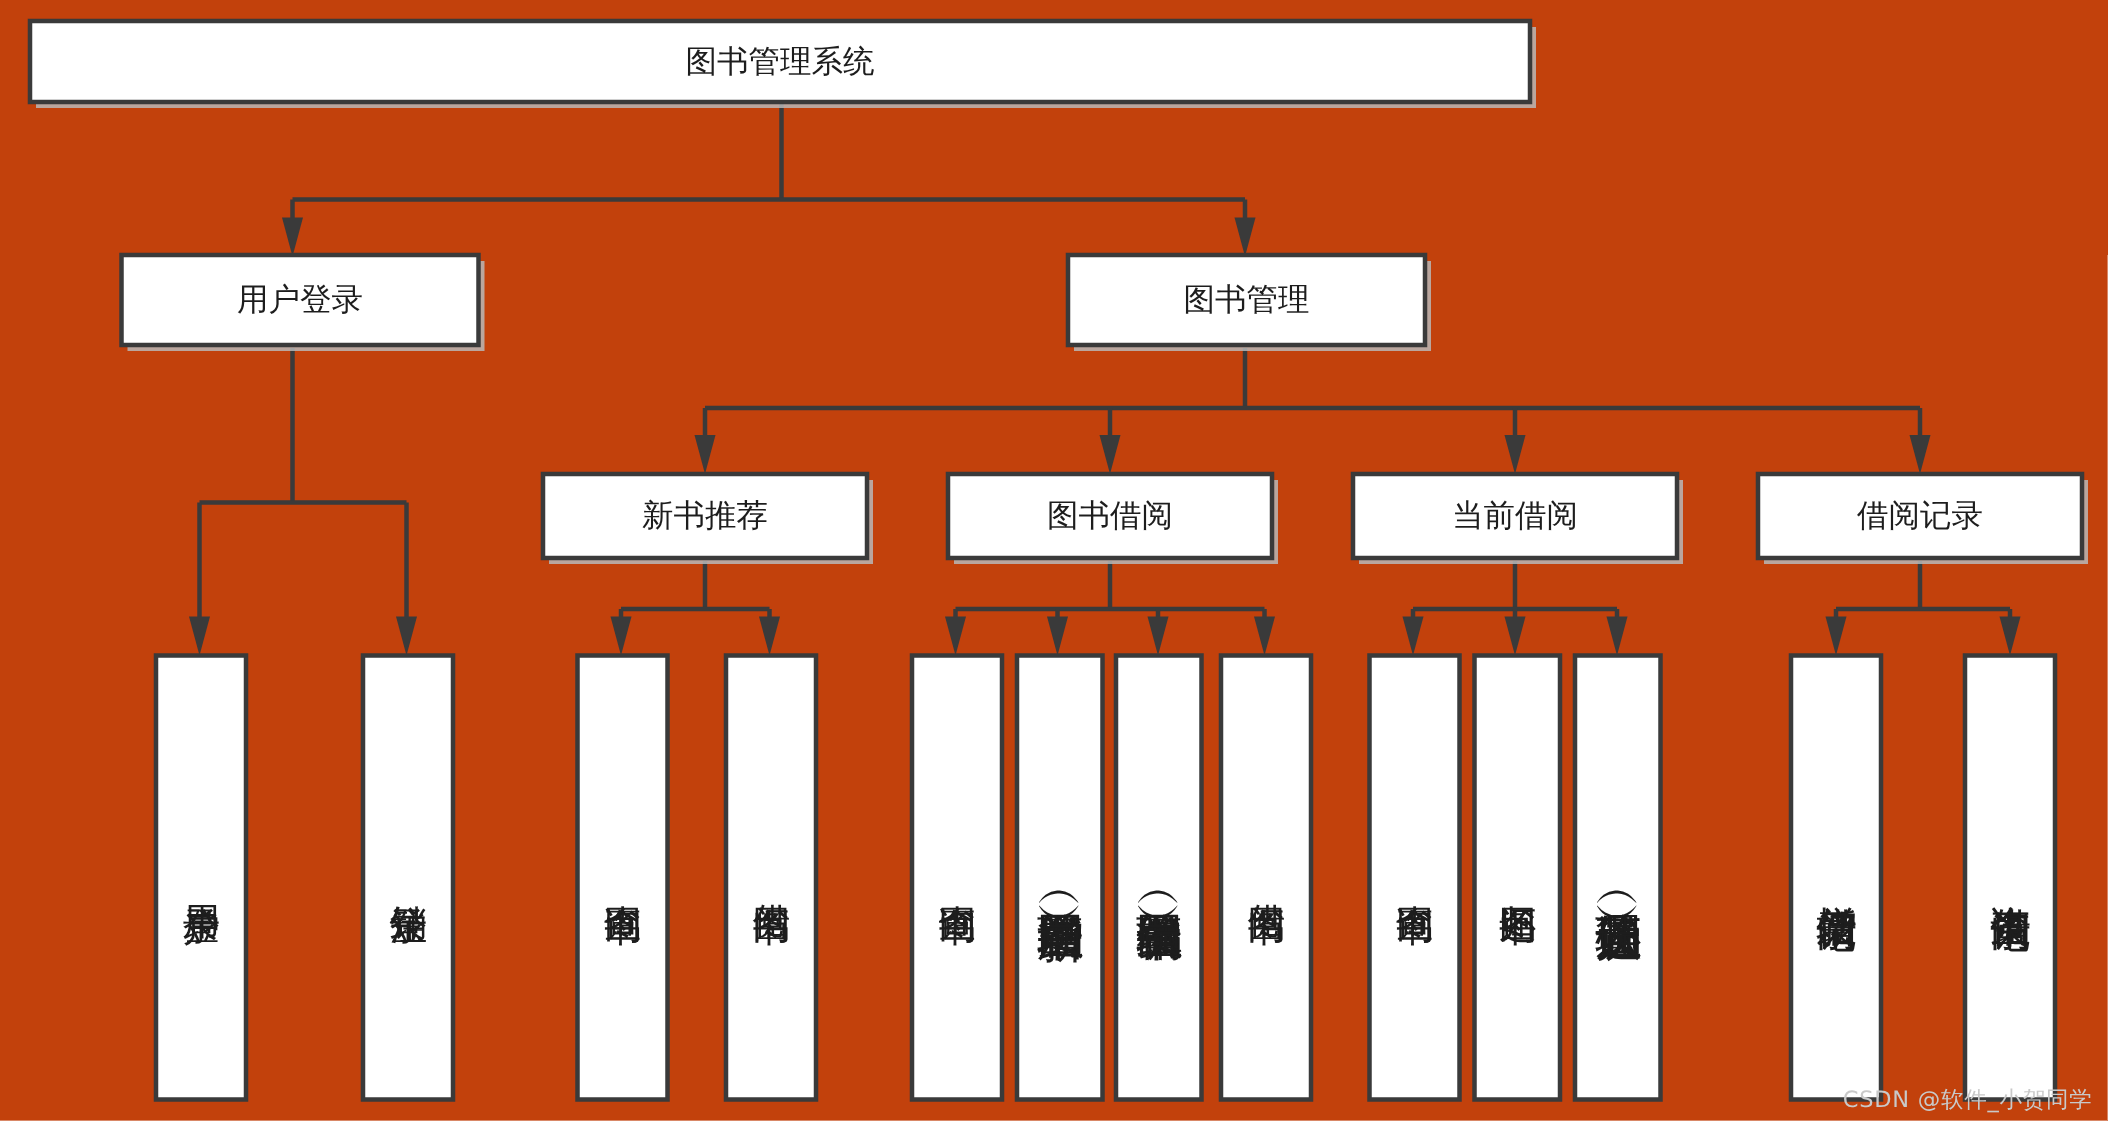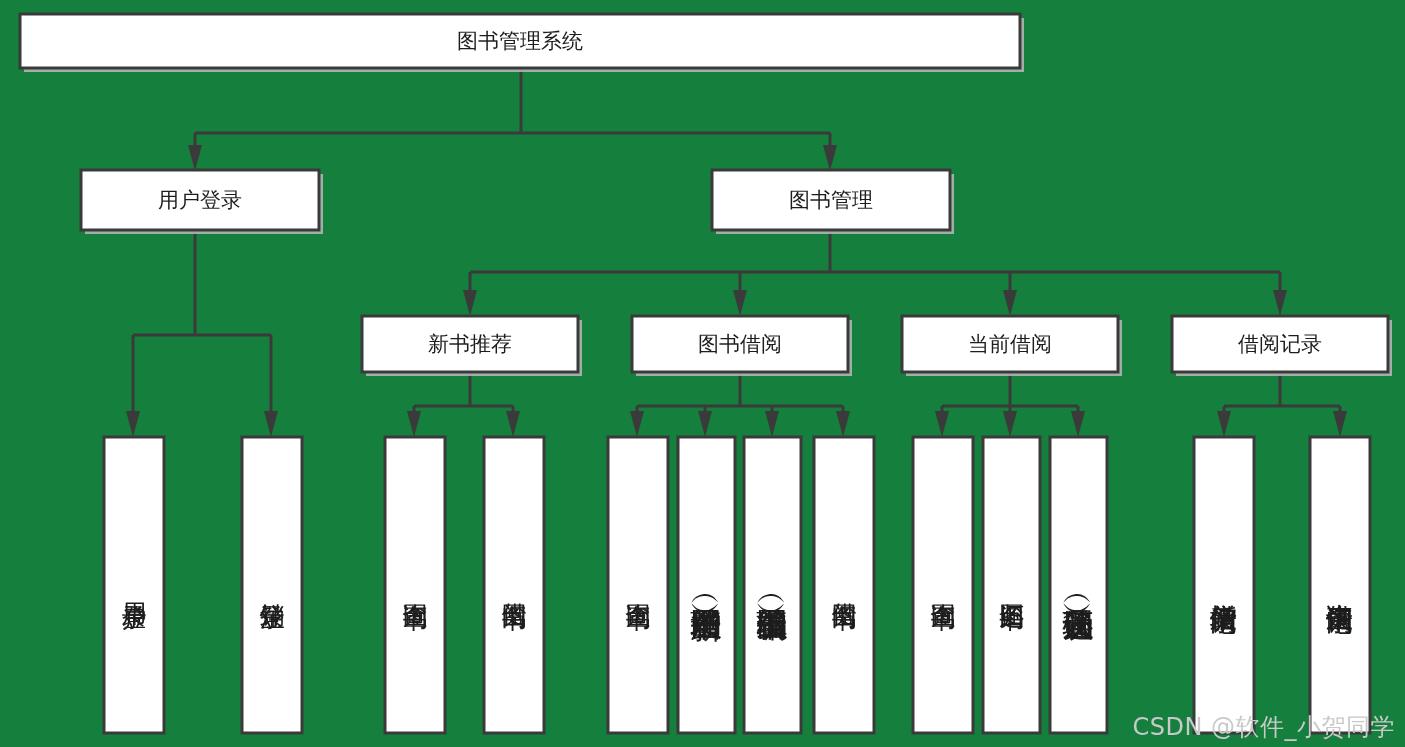--- a/index.html
+++ b/index.html
@@ -11,21 +11,21 @@
   body {
     width: 1405px;
     height: 747px;
     font-family: "DejaVu Sans", "Liberation Sans", sans-serif;
     overflow: hidden;
   }
   #diagram-root {
     position: relative;
     width: 1405px;
     height: 747px;
-    background: #15803d;
+    background: #c2410c;
   }
   svg.flow-canvas {
     position: absolute;
     left: 0;
     top: 0;
     width: 1405px;
     height: 747px;
     display: block;
   }
   .node-rect {
@@ -71,21 +71,21 @@
     line-height: 1.02;
     letter-spacing: 1px;
     text-align: center;
     white-space: nowrap;
   }
   .watermark {
     position: absolute;
     right: 10px;
     bottom: 4px;
     font-family: "DejaVu Sans", "Liberation Sans", sans-serif;
-    font-size: 24px;
+    font-size: 15px;
     color: #c9c9c9;
     letter-spacing: 0.5px;
     white-space: nowrap;
     pointer-events: none;
   }
 </style>
 </head>
 <body>
 
 <div id="diagram-root">

